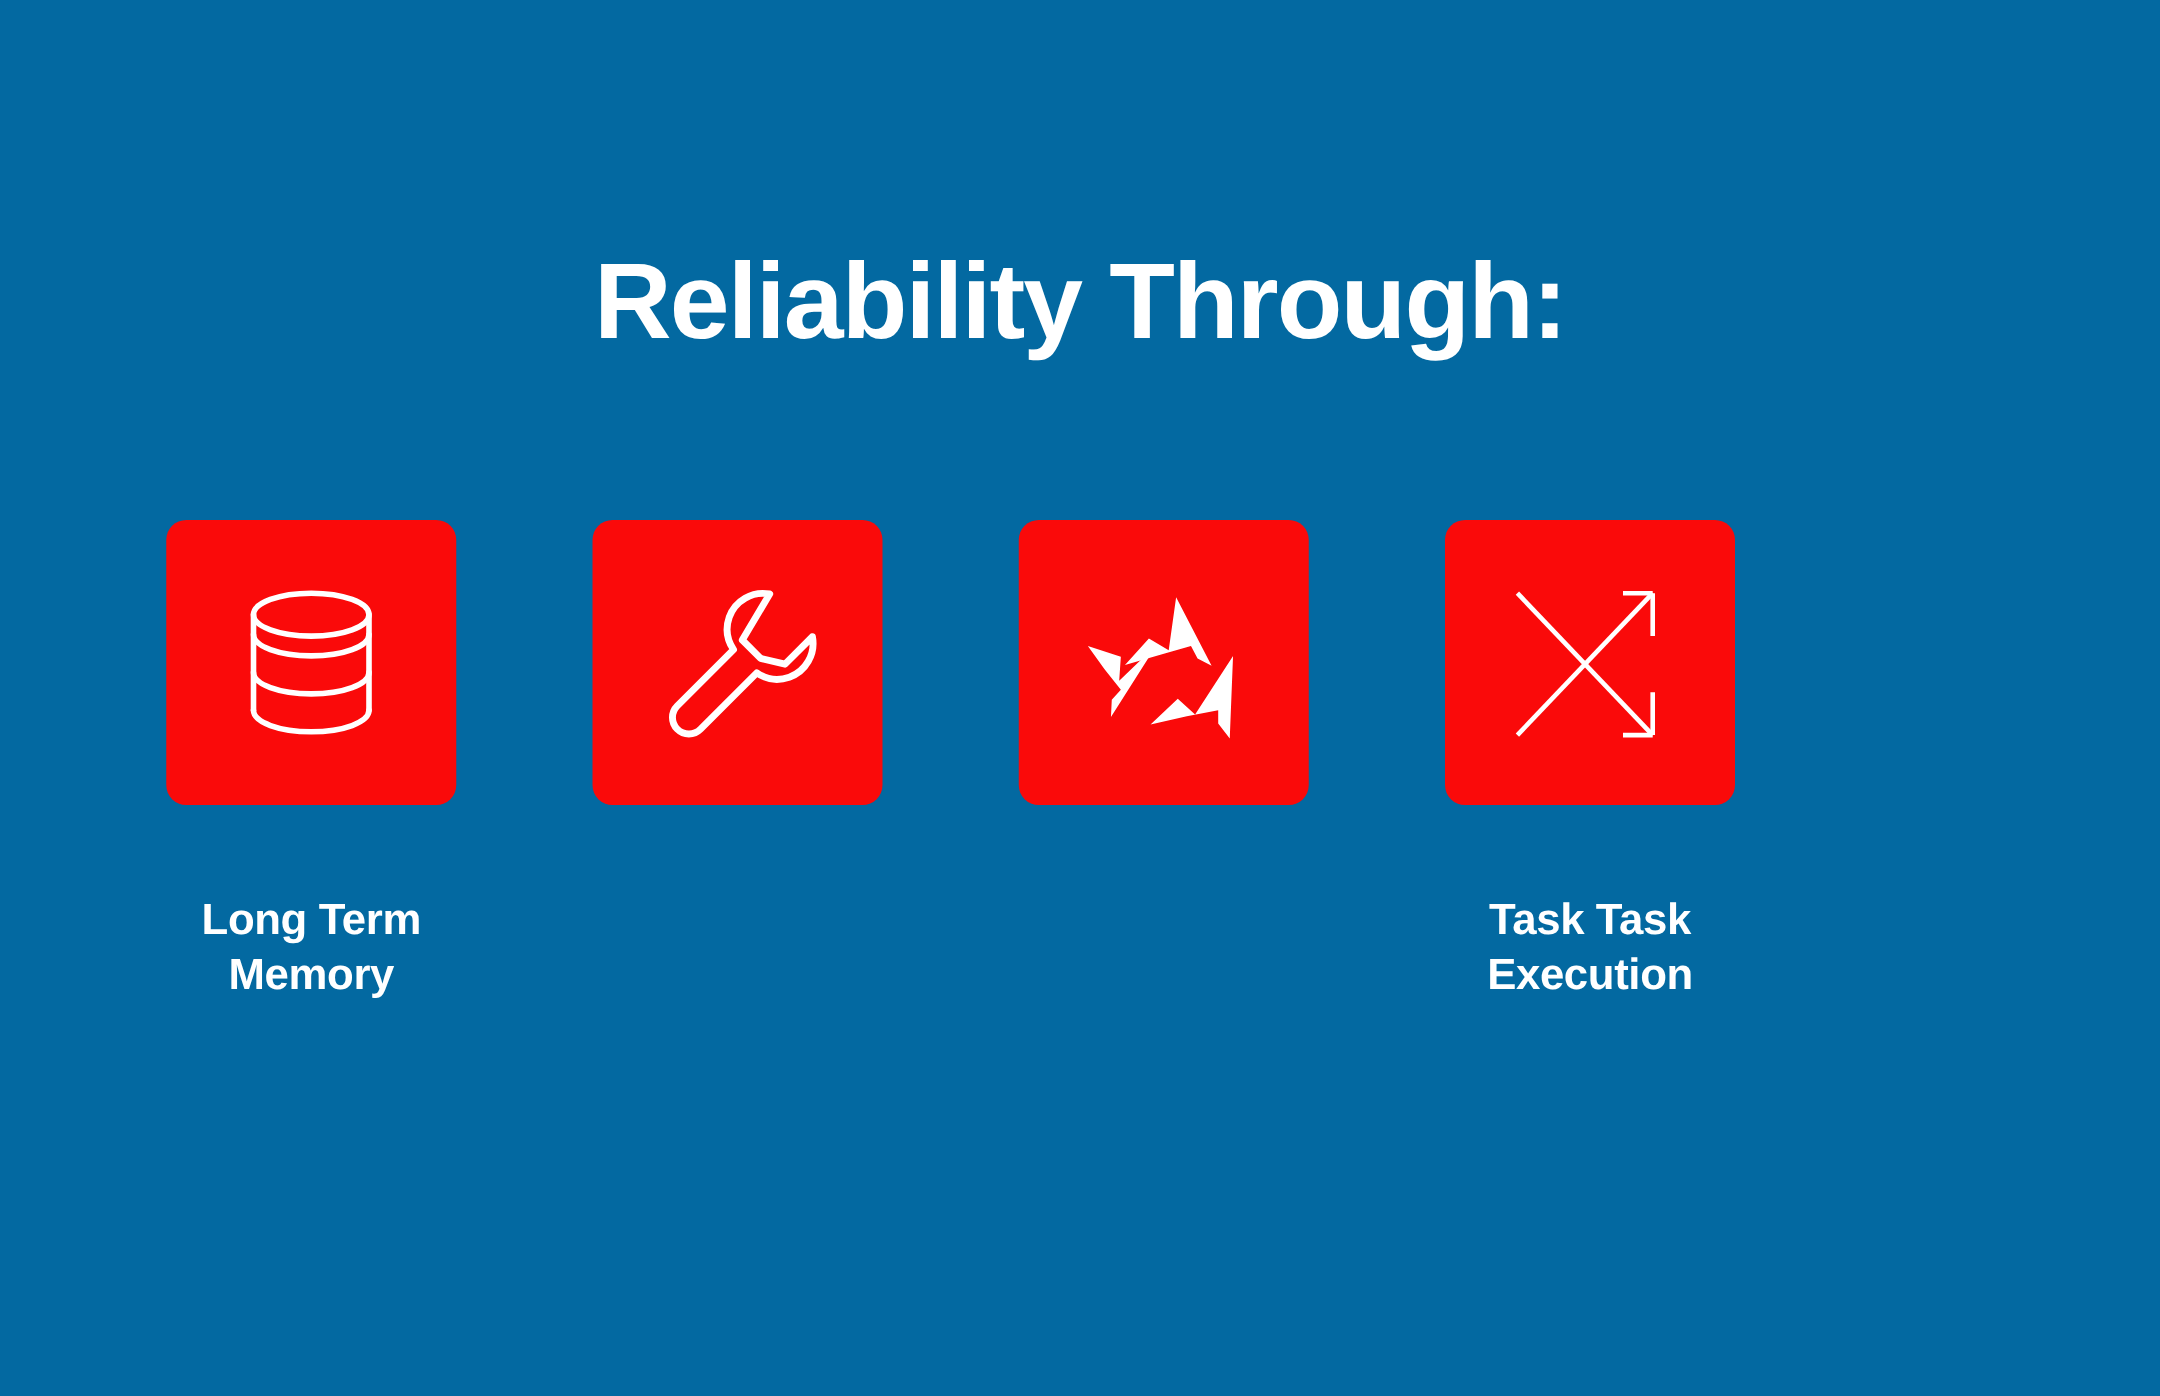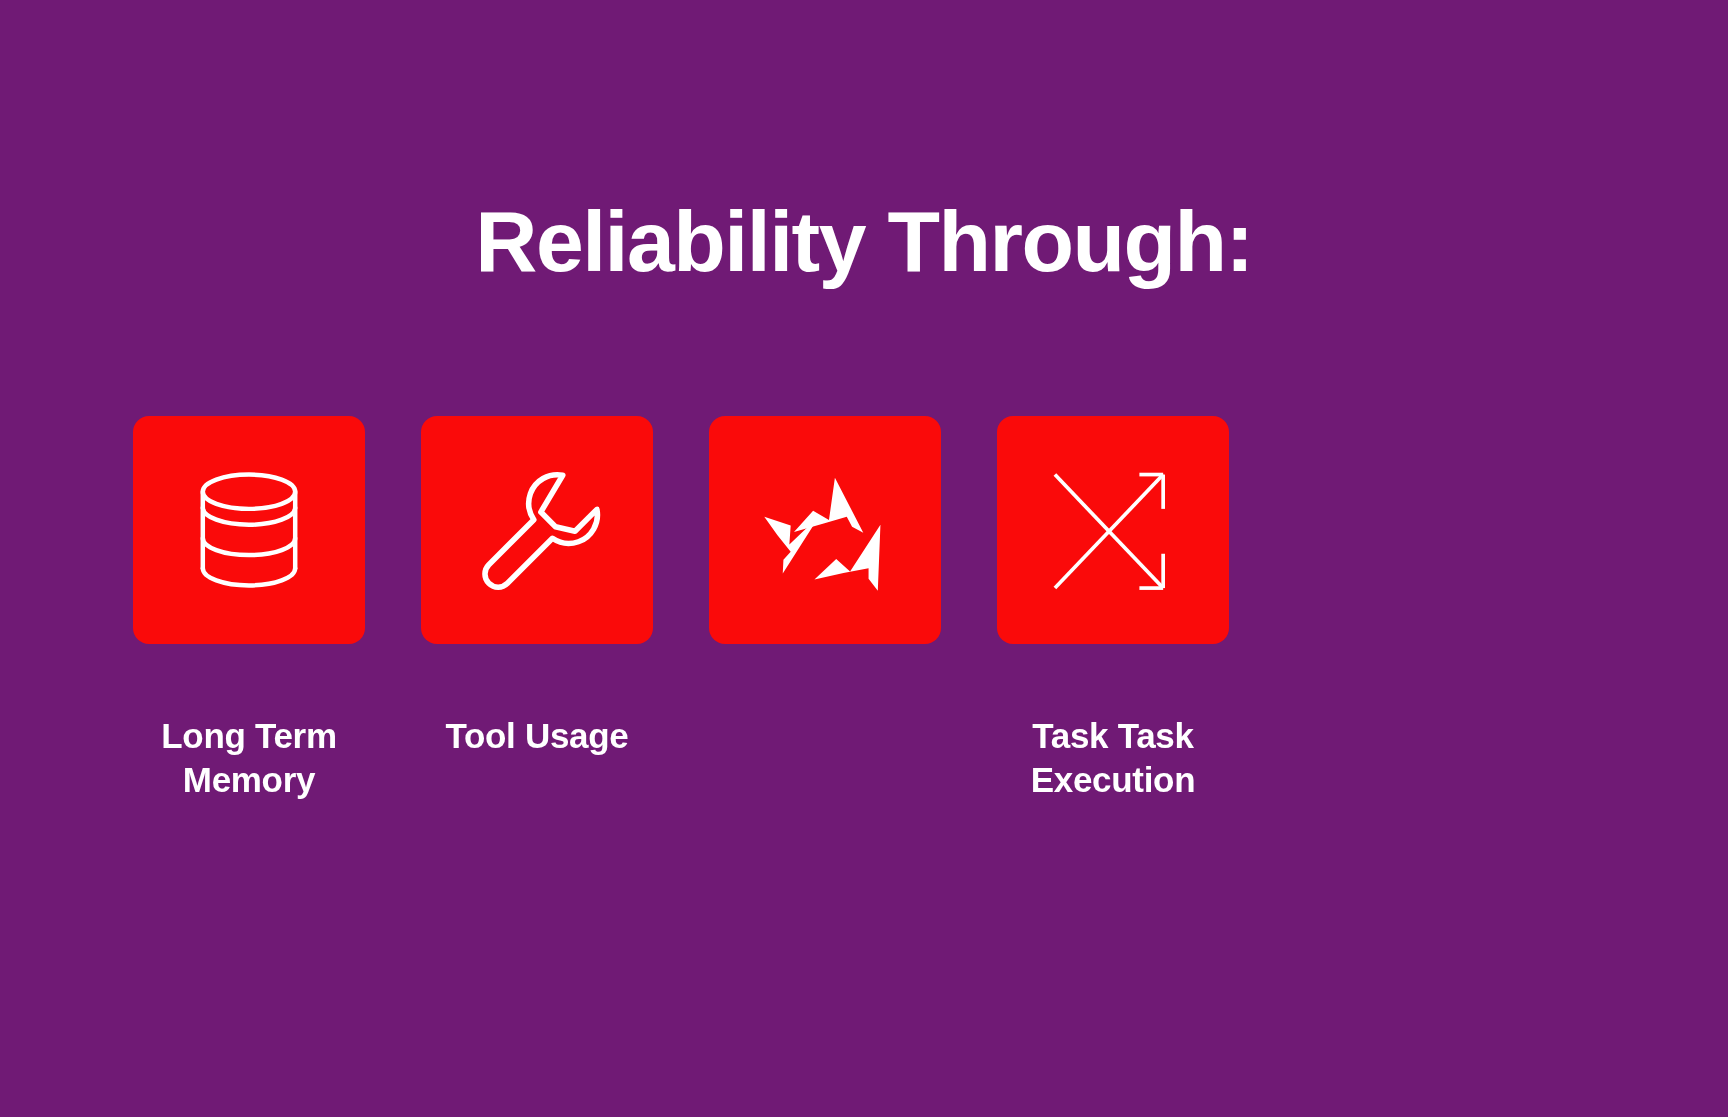--- a/index.html
+++ b/index.html
@@ -12,21 +12,21 @@
     height: 1117px;
     overflow: hidden;
     font-family: "Liberation Sans", sans-serif;
     -webkit-font-smoothing: antialiased;
   }
 
   .slide {
     position: relative;
     width: 1728px;
     height: 1117px;
-    background: #701a75;
+    background: #0369a1;
   }
 
   .slide-title {
     position: absolute;
     left: 0;
     top: 196px;
     width: 1728px;
     text-align: center;
     color: #ffffff;
     font-size: 86px;
@@ -37,21 +37,21 @@
   }
 
   .cards {
     position: absolute;
     left: 133px;
     top: 416px;
     width: 1462px;
     display: flex;
     flex-direction: row;
     justify-content: flex-start;
-    gap: 56px;
+    gap: 109px;
   }
 
   .card {
     width: 232px;
     display: flex;
     flex-direction: column;
     align-items: center;
   }
 
   .card-tile {
@@ -118,21 +118,20 @@
                      L 13.5 76.3
                      C 9.6 80.2 9.6 86.5 13.5 90.4
                      C 17.4 94.3 23.7 94.3 27.6 90.4
                      L 61.7 56.3
                      C 67.3 60.1 74.5 61.3 81.4 58.9
                      C 91.4 55.4 97.4 44.9 95.4 34.4
                      L 78.8 51 L 64 47.5 L 52.9 36.4 L 69.5 8.5 Z"></path>
           </g>
         </svg>
       </div>
-      <div class="card-label">Tool Usage</div>
     </div>
 
     <div class="card">
       <div class="card-tile">
         <svg class="card-icon" viewBox="0 0 100 100">
           <g fill="#ffffff" stroke="none">
 
             <path d="M57.5 10.5 L79 52 L70.5 47.5 L66.5 40 L49 45 L26.5 51.5 L41 35.5 L53 42.5 L57.5 10.5 Z"></path>
 
             <path d="M46 39 L18 83 L18.5 72.5 L24 66.5 L14 54 L4 40 L24 46.5 L23 61 L46 39 Z"></path>

